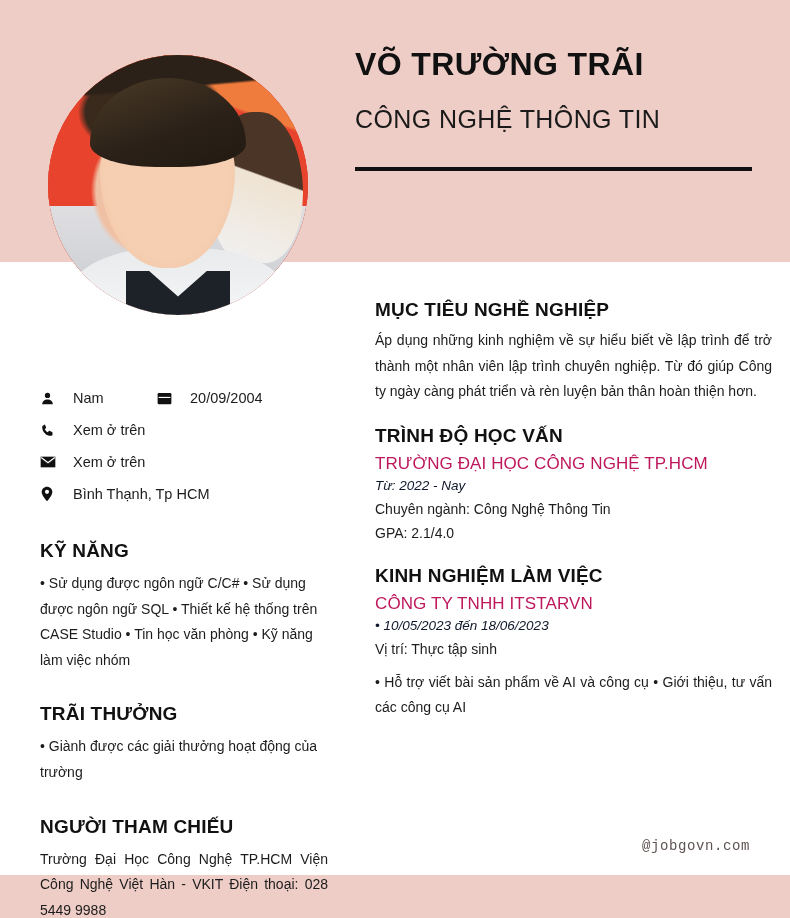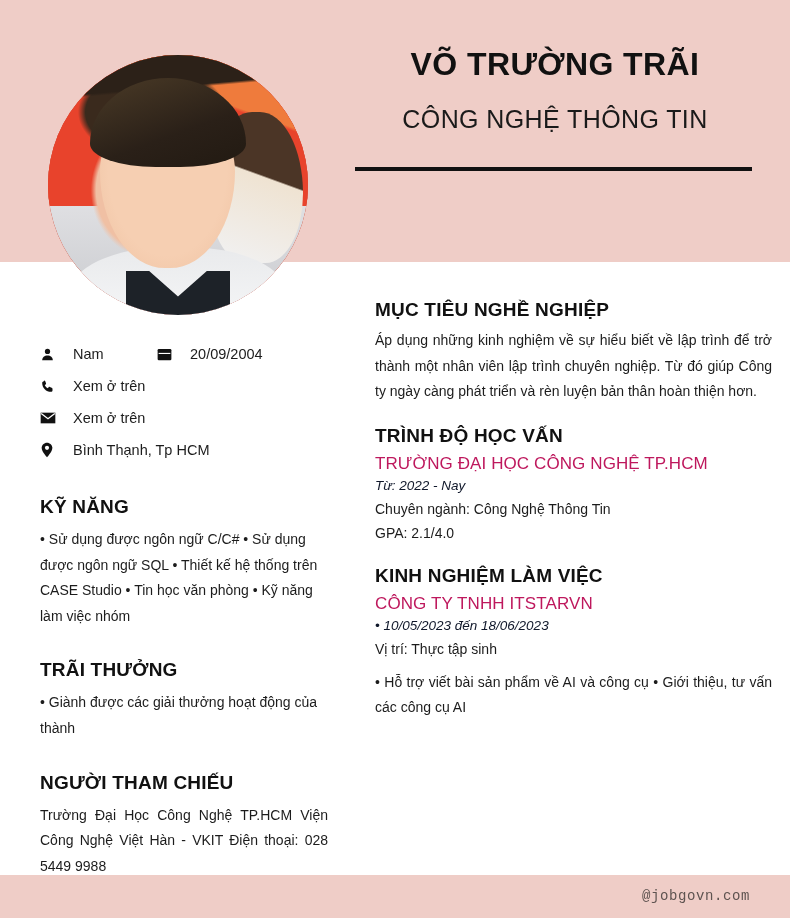--- a/index.html
+++ b/index.html
@@ -87,21 +87,20 @@
     width: 60%; height: 34%;
     border-radius: 50% 50% 42% 42% / 74% 74% 26% 26%;
     background: linear-gradient(160deg, #4b3b27 0%, #2a2018 60%, #221a12 100%);
   }
 
   
   .hdr {
     position: absolute;
     left: 355px; top: 46px;
     width: 400px;
-    text-align: center;
   }
   .hdr-name {
     font-size: 32px;
     font-weight: 700;
     letter-spacing: 0.4px;
     color: #111111;
     line-height: 1.15;
     white-space: nowrap;
   }
   .hdr-role {
@@ -125,21 +124,21 @@
     width: 288px;
   }
   .col-right {
     position: absolute;
     left: 355px; top: 299px;
     width: 397px;
     margin-left: 20px;
   }
 
   
-  .contact-list { width: 100%; }
+  .contact-list { width: 100%; margin-top: 44px; }
   .contact-row {
     display: flex;
     align-items: center;
     height: 32px;
   }
   .contact-cell {
     display: flex;
     align-items: center;
   }
   .contact-cell.gender { width: 117px; }
@@ -194,21 +193,21 @@
     line-height: 1.72;
     color: #1c1c1c;
   }
 
   .gap-block { margin-top: 20px; }
   .gap-sm { margin-top: 8px; }
 
   
   .footer-mark {
     position: absolute;
-    right: 40px; top: 888px;
+    right: 40px; top: 838px;
     font-family: "Liberation Mono", monospace;
     font-size: 14px;
     letter-spacing: 0.6px;
     color: #5e5350;
   }
 </style>
 </head>
 <body>
 
 <div class="band-top"></div>
@@ -290,21 +289,21 @@
         <span class="contact-text">Bình Thạnh, Tp HCM</span>
       </div>
     </div>
 
   </div>
 
   <div class="sec-h">KỸ NĂNG</div>
   <div class="body-text">• Sử dụng được ngôn ngữ C/C# • Sử dụng được ngôn ngữ SQL • Thiết kế hệ thống trên CASE Studio • Tin học văn phòng • Kỹ năng làm việc nhóm</div>
 
   <div class="sec-h">TRÃI THƯỞNG</div>
-  <div class="body-text">• Giành được các giải thưởng hoạt động của thành</div>
+  <div class="body-text">• Giành được các giải thưởng hoạt động của trường</div>
 
   <div class="sec-h">NGƯỜI THAM CHIẾU</div>
   <div class="body-text justify">Trường Đại Học Công Nghệ TP.HCM Viện Công Nghệ Việt Hàn - VKIT Điện thoại: 028 5449 9988</div>
 
 </div>
 
 <div class="col-right">
 
   <div class="sec-h">MỤC TIÊU NGHỀ NGHIỆP</div>
   <div class="body-text justify">Áp dụng những kinh nghiệm về sự hiểu biết về lập trình để trở thành một nhân viên lập trình chuyên nghiệp. Từ đó giúp Công ty ngày càng phát triển và rèn luyện bản thân hoàn thiện hơn.</div>

